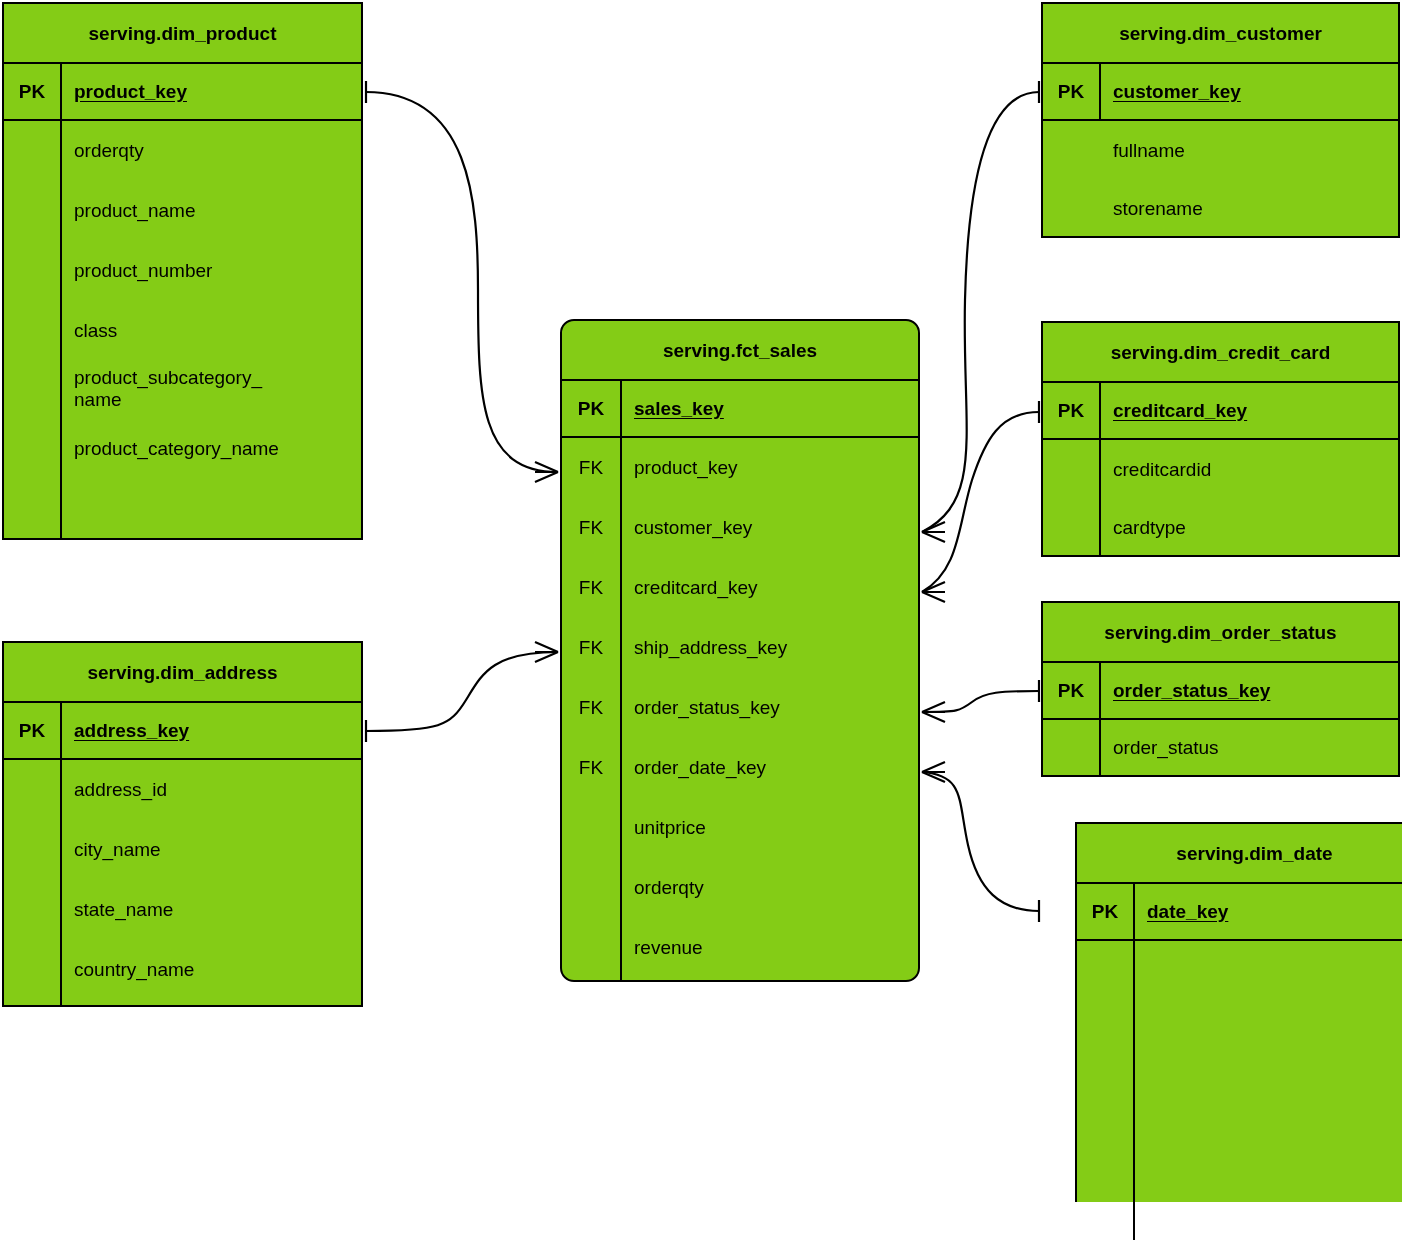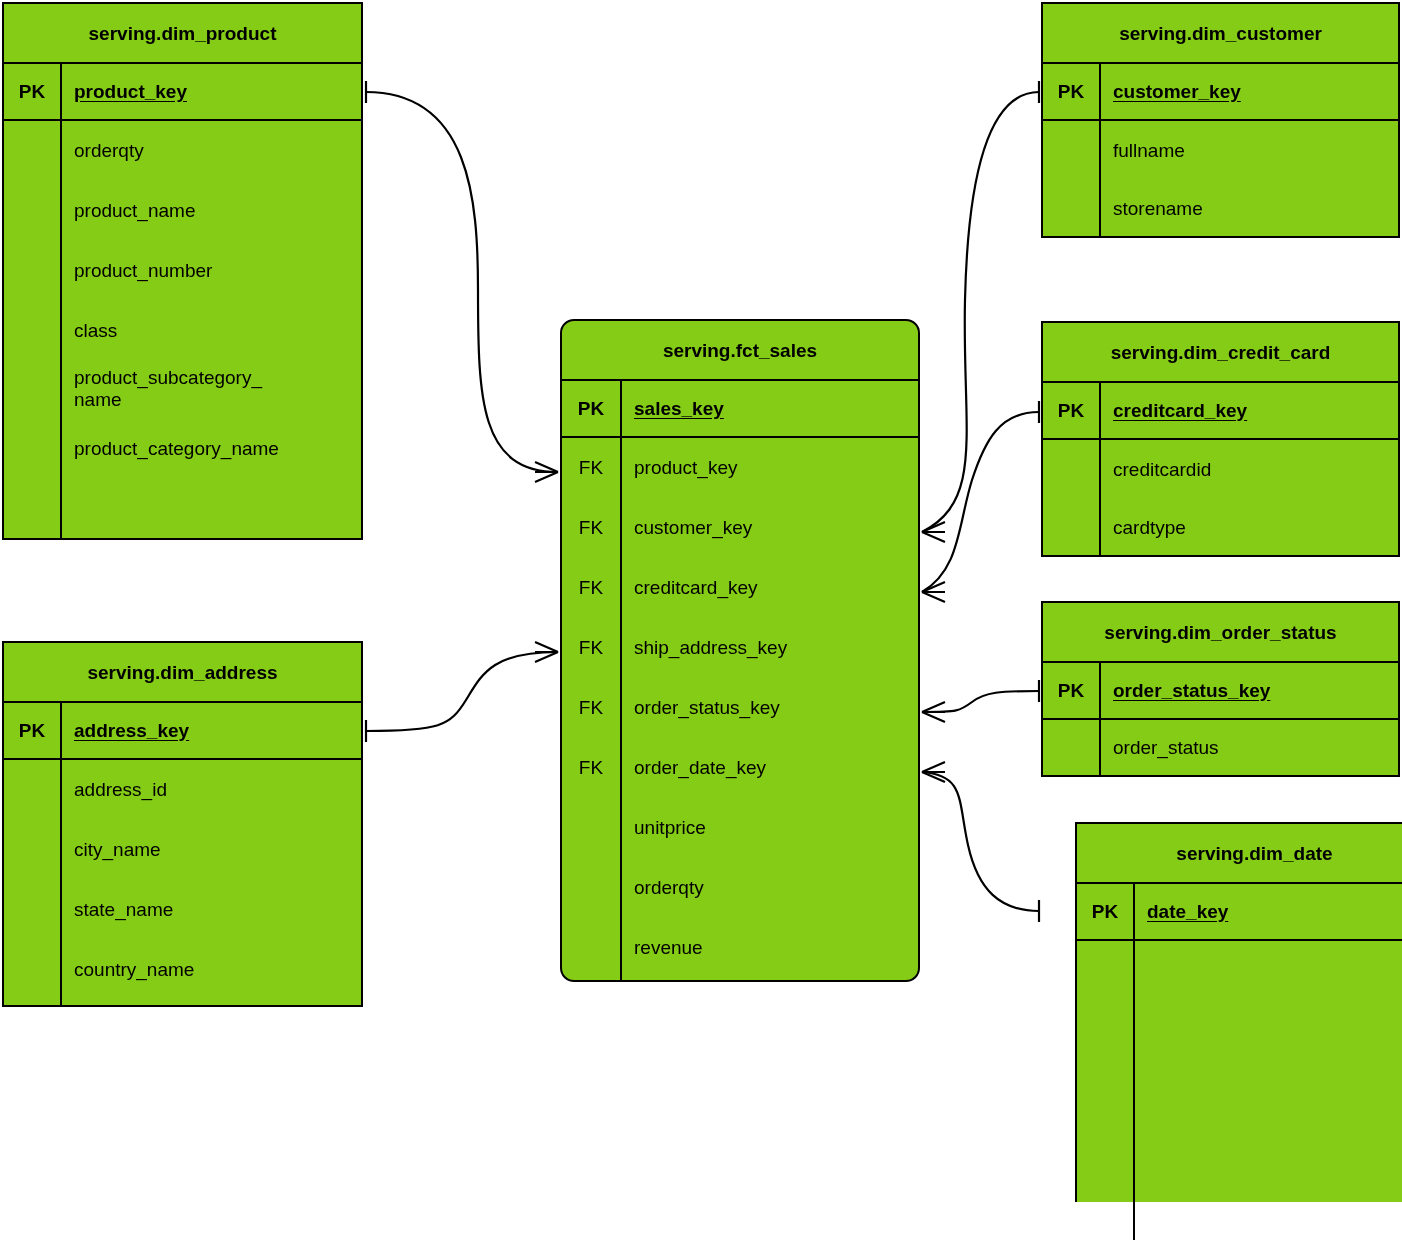--- a/index.html
+++ b/index.html
@@ -244,21 +244,21 @@
   </div>
 
   <div class="entity" style="left:1041px; top:2px; width:359px; height:236px;">
     <div class="entity-title" style="height:60px;">serving.dim_customer</div>
     <div class="pk-row" style="height:57px;">
       <div class="pk-tag">PK</div>
       <div class="pk-name">
           <span>customer_key</span>
         </div>
     </div>
-    <div class="attrs" style="height:115px;">
+    <div class="attrs" style="height:115px;align-items:center;">
       <div class="attr-gutter"></div>
       <div class="attr-col">
         <div class="attr-cell" style="height:60px;">fullname</div>
         <div class="attr-cell" style="height:55px;">storename</div>
       </div>
     </div>
   </div>
 
   <div class="entity" style="left:1041px; top:321px; width:359px; height:236px;">
     <div class="entity-title" style="height:60px;">serving.dim_credit_card</div>

